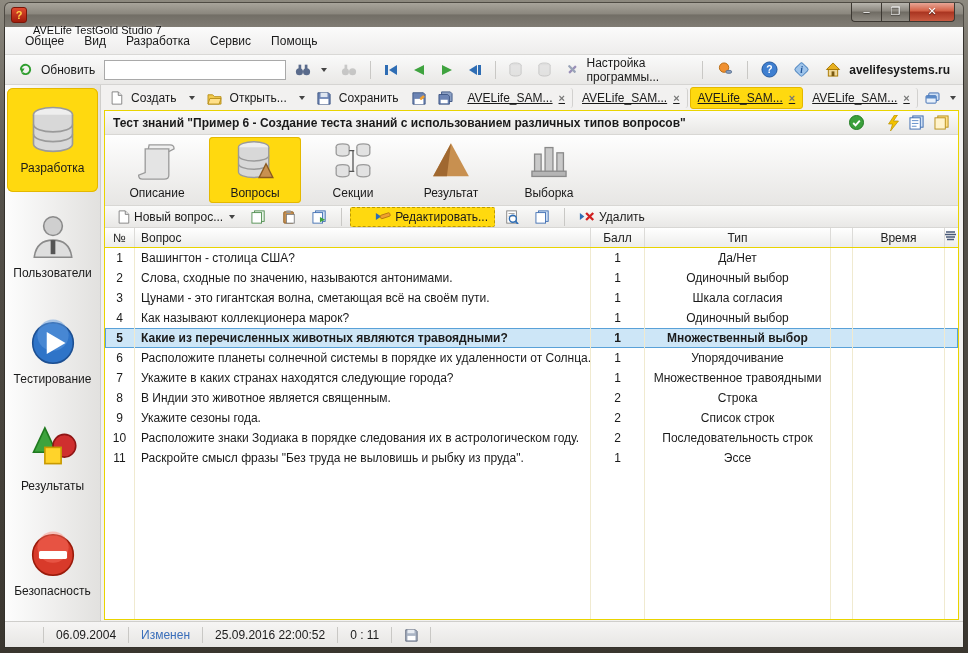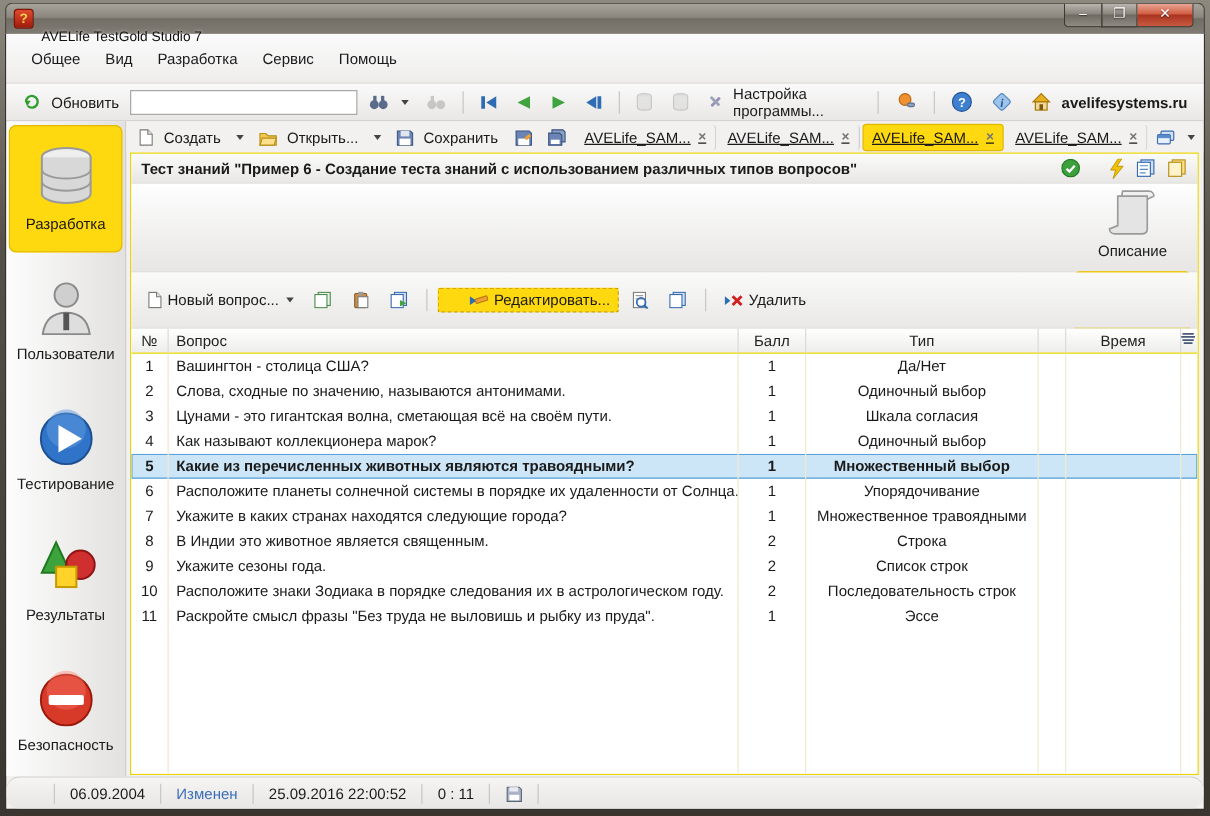--- a/index.html
+++ b/index.html
@@ -21,21 +21,21 @@
           background:linear-gradient(180deg,#b9b6af,#8a867e 45%,#6f6b63 50%,#8f8b83); }
   .wbtn.min { width:30px; border-radius:0 0 0 4px; border-right:none; }
   .wbtn.max { width:28px; border-right:none; }
   .wbtn.close { width:46px; border-radius:0 0 4px 0;
                 background:linear-gradient(180deg,#e8a696,#d25e43 45%,#b23category 50%,#c85a41);
                 background:linear-gradient(180deg,#e8a696,#d25e43 45%,#a93420 50%,#c85a41); }
 
   .client { flex:1; background:#f2f1f0; border:1px solid #34312b; border-top:none; display:flex; flex-direction:column; overflow:hidden; }
 
   
-  .menubar { height:40px; background:linear-gradient(180deg,#fbfbfb,#eeedec); border-bottom:1px solid #d9d8d6;
+  .menubar { height:28px; background:linear-gradient(180deg,#fbfbfb,#eeedec); border-bottom:1px solid #d9d8d6;
              display:flex; align-items:center; padding-left:10px;text-align:center; }
   .menu-item { padding:3px 10px; cursor:default; }
 
   
   .toolbar { height:30px; background:linear-gradient(180deg,#fafafa,#e9e8e6); border-bottom:1px solid #d5d4d2;
              display:flex; align-items:center; padding:0 8px; gap:4px; }
   .tbtn { display:flex; align-items:center; gap:8px; padding:2px 5px; border-radius:2px; }
   .tsep { width:1px; height:18px; background:#c9c8c5; margin:0 4px; }
   .search-input { width:198px; height:20px; border:1px solid #a9a9a9; background:#fff; padding:0 4px; font:inherit; }
   .drop { width:0; height:0; border-left:3px solid transparent; border-right:3px solid transparent; border-top:4px solid #444; margin-left:2px; }
@@ -66,27 +66,27 @@
 
   
   .panel { flex:1; margin:0 4px 1px 3px; border:1px solid #e9d400; background:#fff; display:flex; flex-direction:column; overflow:hidden; }
   .panel-header { height:24px; background:linear-gradient(180deg,#fbfbfa,#e8e7e5); border-bottom:1px solid #d8d7d4;
                   display:flex; align-items:center; padding:0 8px; }
   .panel-title { font-weight:bold; flex:1; }
   .panel-hicons { display:flex; align-items:center; gap:9px; }
 
   
   .ribbon { height:71px; background:linear-gradient(180deg,#fefefe,#e7e6e4); border-bottom:1px solid #d8d7d4;
-            display:flex; align-items:flex-end; padding:2px 6px; gap:6px;flex-direction:column; }
+            display:flex; align-items:flex-end; padding:2px 6px; gap:6px; }
   .rib-item { width:92px; height:66px; display:flex; flex-direction:column; align-items:center; justify-content:flex-end;
               padding-bottom:3px; gap:3px; border-radius:4px; }
   .rib-item.active { background:#ffd90f; box-shadow:inset 0 0 0 1px #e4b800; }
 
   
-  .qtoolbar { height:45px; background:linear-gradient(180deg,#fafaf9,#e9e8e6); border-bottom:1px solid #d8d7d4;
+  .qtoolbar { height:22px; background:linear-gradient(180deg,#fafaf9,#e9e8e6); border-bottom:1px solid #d8d7d4;
               display:flex; align-items:center; padding:0 6px; gap:4px; }
   .qbtn { display:flex; align-items:center; gap:4px; padding:2px 6px; border-radius:2px; }
   .qbtn.hl { background:#ffd90f; border:1px dashed #bd9a00;padding-left:24px; }
 
   
   .table { flex:1; display:flex; flex-direction:column; background:#fff; position:relative; overflow:hidden; }
   .thead { height:20px; display:flex; background:linear-gradient(180deg,#ffffff,#ededeb);
            border-bottom:1px solid #e9d400; color:#222; }
   .thead .cell { border-right:1px solid #dcdbd8; display:flex; align-items:center; justify-content:center; }
   .thead .c-q { justify-content:flex-start; }
@@ -99,21 +99,21 @@
   .c-type { width:186px; }
   .c-gap { width:22px; }
   .c-time { width:92px; }
   .c-end { width:13px; border-right:none !important; }
   .trow.selected { background:#cde6f7; box-shadow:inset 0 0 0 1px #59a1d8; font-weight:bold; }
   .trow.filler { flex:1; height:auto; }
   .col-chooser { position:absolute; top:2px; right:1px; }
 
   
   .statusbar { height:26px; background:linear-gradient(180deg,#f6f5f4,#e7e6e4); border-top:1px solid #cfcecb;
-               display:flex; align-items:center; padding-left:6px;border-radius:11px; }
+               display:flex; align-items:center; padding-left:6px; }
   .st-seg { padding:0 12px; display:flex; align-items:center; }
   .st-sep { width:1px; height:16px; background:#c9c8c5; }
   .st-blue { color:#3b6fba; }
   .st-lead { width:32px; }
 
   svg { display:block; }
 </style>
 </head>
 <body>
 

